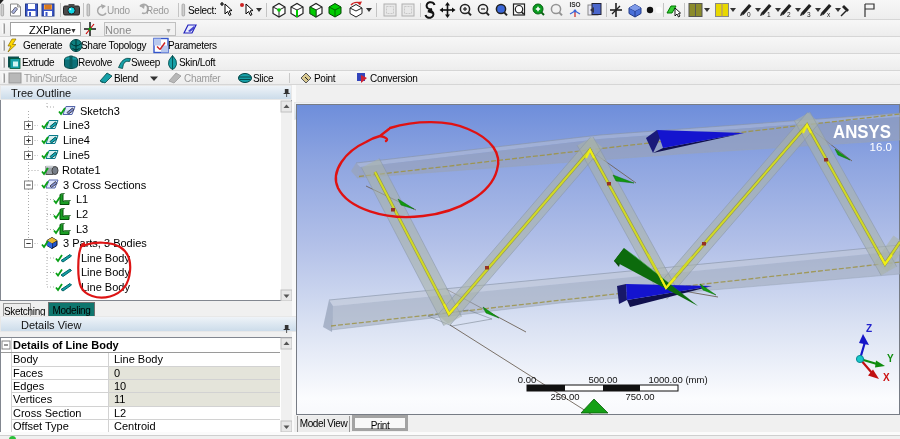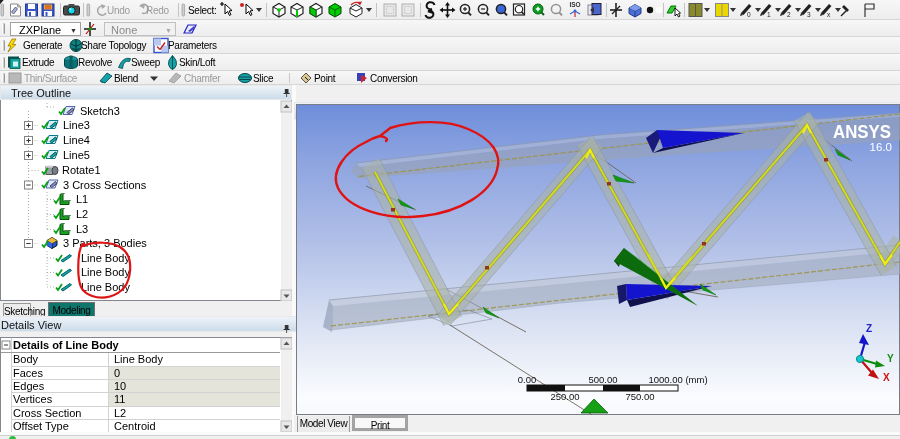--- a/index.html
+++ b/index.html
@@ -264,22 +264,22 @@
       <line x1="0" y1="1" x2="-5" y2="6" stroke="#222" stroke-width="1.4"></line>
     </g>
 
 <g transform="translate(869,10)">
       <line x1="-4" y1="-6" x2="-4" y2="7" stroke="#333" stroke-width="1.2"></line>
       <path d="M-4 -6 L5 -6 L5 -1 L-4 -1" fill="none" stroke="#333" stroke-width="1.2"></path>
     </g>
 </svg>
 
 <div class="grip" style="top:23px;left:2px;height:11px"></div>
-<div class="combo" style="left:10px;top:22px;width:71px;height:14px;padding-left:8px">ZXPlane<span style="position:absolute;right:1px;top:0;width:11px;height:12px;text-align:center;font-size:7px;color:#333">▼</span></div>
-<div class="combo" style="left:104px;top:22px;width:72px;height:14px;padding-left:6px;background:#f1f1f1;color:#8a8a8a;border-color:#c0c0c0">None<span style="position:absolute;right:1px;top:0;width:11px;font-size:7px;color:#aaa;text-align:center">▼</span></div>
+<div class="combo" style="left:10px;top:22px;width:71px;height:14px;padding-left:18px">ZXPlane<span style="position:absolute;right:1px;top:0;width:11px;height:12px;text-align:center;font-size:7px;color:#333">▼</span></div>
+<div class="combo" style="left:104px;top:22px;width:72px;height:14px;background:#f1f1f1;color:#8a8a8a;border-color:#c0c0c0">None<span style="position:absolute;right:1px;top:0;width:11px;font-size:7px;color:#aaa;text-align:center">▼</span></div>
 <svg class="abs" style="left:82px;top:21px" width="120" height="16" viewBox="0 0 120 16">
  <g transform="translate(8,8)">
       <line x1="-6" y1="0" x2="6" y2="0" stroke="#222" stroke-width="1.6"></line>
       <line x1="0" y1="-7" x2="0" y2="7" stroke="#222" stroke-width="1.6"></line>
       <line x1="-4" y1="5" x2="4" y2="-5" stroke="#c00" stroke-width="1.2"></line>
       <circle cx="0" cy="0" r="1.5" fill="#0a0"></circle>
     </g>
  <g transform="translate(108,8)">
       <path d="M-6 4 L-2 -4 L6 -4 L2 4 Z" fill="#e8ecff" stroke="#2222bb" stroke-width="1.2"></path>
       <path d="M-2 2 L4 -3 L5 -1 L0 3 Z" fill="#4444cc"></path>
@@ -486,21 +486,21 @@
 <rect x="281" y="101" width="11" height="11" fill="#e8e8e8" stroke="#c0c0c0"></rect>
     <path d="M286.5 104.5 L289.5 108 L283.5 108 Z" fill="#555"></path>
 <rect x="281" y="290" width="11" height="11" fill="#e8e8e8" stroke="#c0c0c0"></rect>
     <path d="M286.5 298 L289.5 294.5 L283.5 294.5 Z" fill="#555"></path>
 </svg>
 
 <div class="abs" style="left:0;top:301px;width:292px;height:18px;background:#f0f0f0"></div>
 <div class="tab" style="left:3px;top:303px;width:28px;height:16px;background:#ececec;border:1px solid #9a9a9a;border-bottom:none;font-size:10px;letter-spacing:-0.3px">Sketching</div>
 <div class="tab" style="left:48px;top:302px;width:47px;height:17px;background:#0f766e;border:1px solid #707070;border-bottom:none;font-size:10px;letter-spacing:-0.3px">Modeling</div>
 
-<div class="phead" style="left:0;top:316px;width:304px;height:16px;padding-left:0;line-height:16px">Details View</div>
+<div class="phead" style="left:0;top:316px;width:304px;height:16px;padding-left:20px;line-height:16px">Details View</div>
 <svg class="abs" style="left:282px;top:324px" width="9" height="11" viewBox="0 0 10 12">
     <g transform="scale(0.9)">
       <path d="M3.5 1 L8 1 L8 6 L9.5 6 L9.5 7.2 L2 7.2 L2 6 L3.5 6 Z" fill="#333"></path>
       <line x1="5.7" y1="7.2" x2="5.7" y2="11" stroke="#333" stroke-width="1"></line>
     </g>
   </svg>
 <div class="abs" style="left:0;top:337px;width:292px;height:96px;background:#fff;border:1px solid #828790"></div>
 <svg id="details" class="abs" style="left:0;top:337px" width="292" height="96" viewBox="0 337 292 96">
 <rect x="1" y="338" width="280" height="94" fill="#fff"></rect>
 <rect x="108" y="366" width="172" height="40" fill="#e4e4da"></rect>

